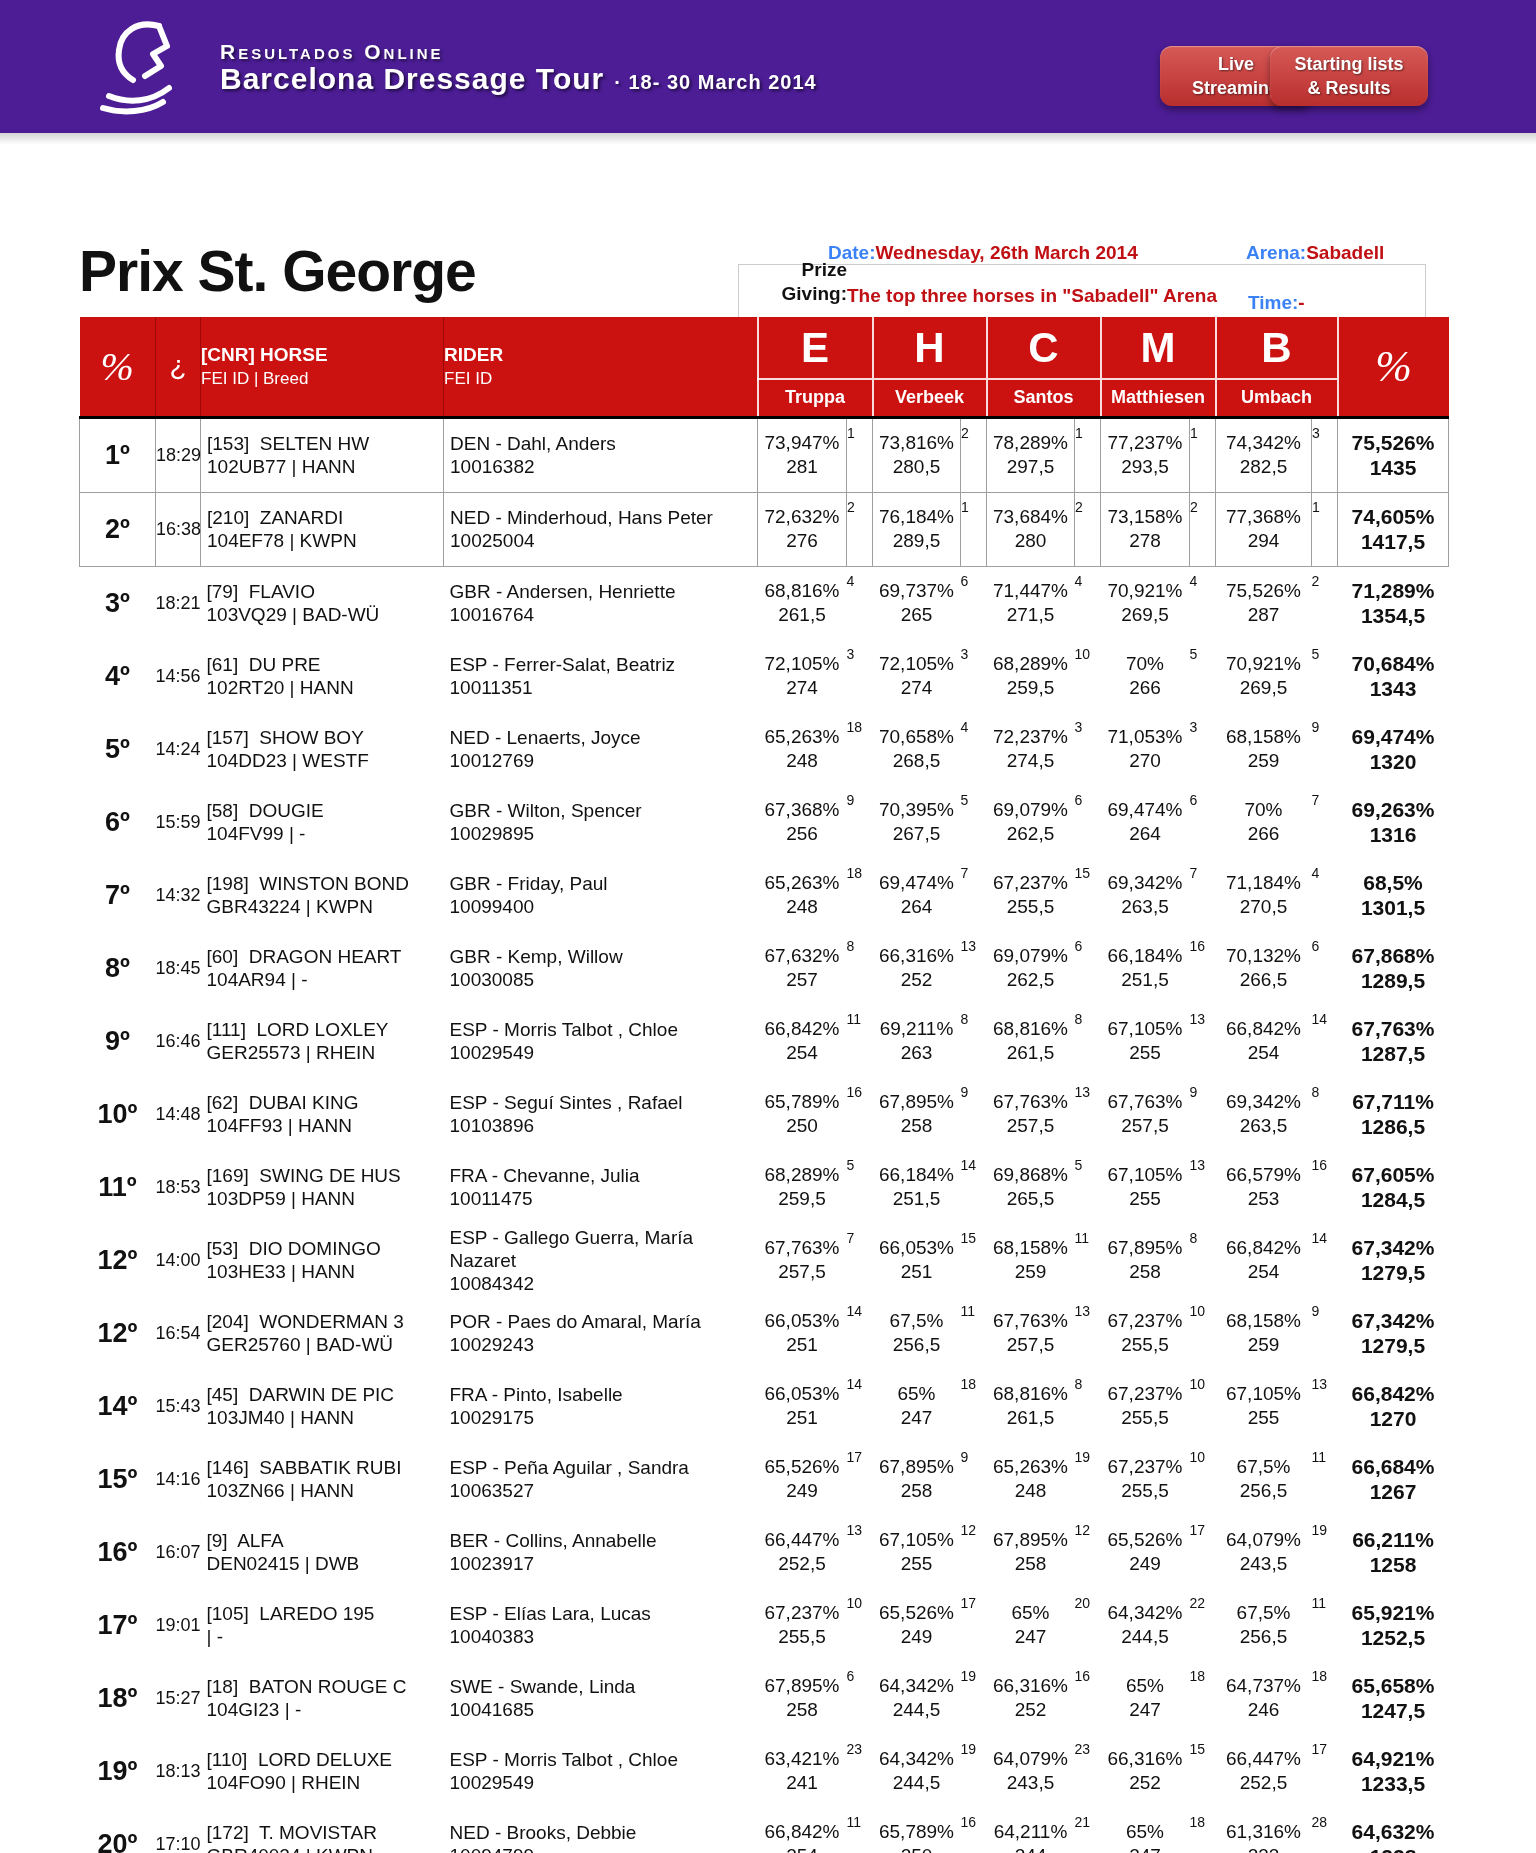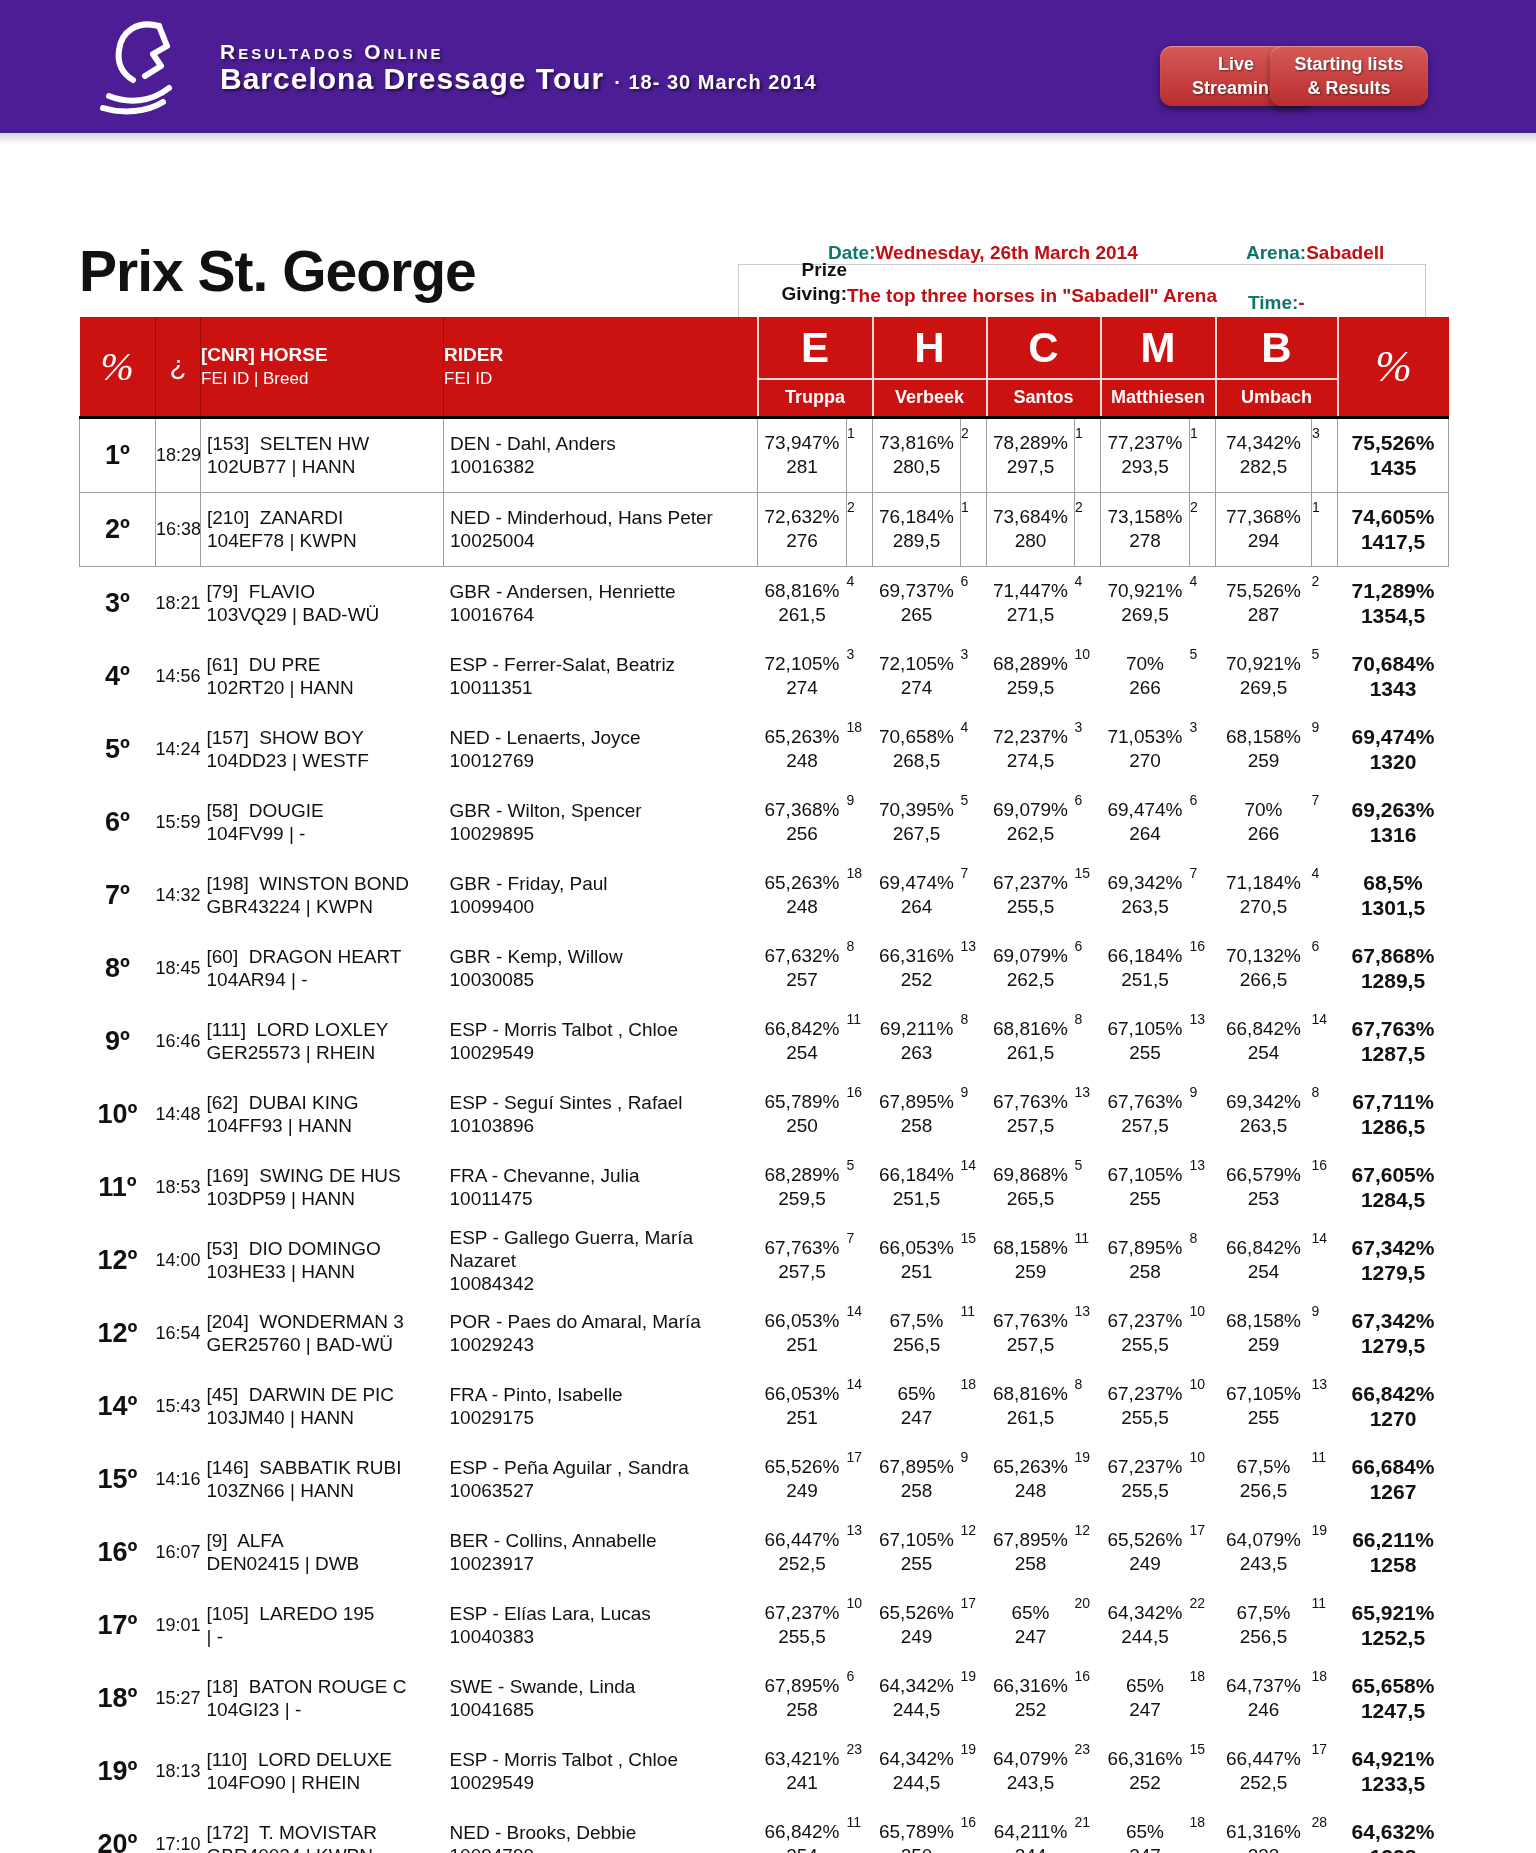--- a/index.html
+++ b/index.html
@@ -20,21 +20,21 @@
     font-weight:bold; font-size:18px; line-height:1.35; text-align:center;
     box-shadow:0 4px 7px rgba(0,0,0,.4), inset 0 1px 1px rgba(255,255,255,.35); text-shadow:1px 1px 2px rgba(0,0,0,.5); }
   .btn-live { left:1160px; width:152px; }
   .btn-start { left:1270px; width:158px; }
 
   
   .page-title { position:absolute; left:79px; top:238px; font-size:57px; font-weight:bold;
     letter-spacing:-1px; color:#111; }
   .info-line { position:absolute; top:242px; font-size:19px; font-weight:bold; white-space:nowrap; }
   .date-line { left:828px; } .arena-line { left:1246px; }
-  .lbl { color:#0f766e; } .red { color:#c01014; }
+  .lbl { color:#3b82f6; } .red { color:#c01014; }
   .prize-box { position:absolute; left:738px; top:264px; width:688px; height:53px;
     border:1px solid #ccc; border-bottom:none; background:#fff; display:flex; align-items:flex-end; padding-bottom:10px; }
   .prize-lbl { width:108px; text-align:right; font-size:19px; font-weight:bold; line-height:1.3; }
   .prize-val { font-size:19px; font-weight:bold; color:#c01014; white-space:nowrap; }
   .time-line { position:absolute; left:1248px; top:292px; font-size:19px; font-weight:bold; background:transparent; }
 
   
   .tbl-wrap { margin:172px 0 0 79px; }
   table { border-collapse:collapse; table-layout:fixed; width:1369px; }
   thead { background:#cc1111; color:#fff; }

